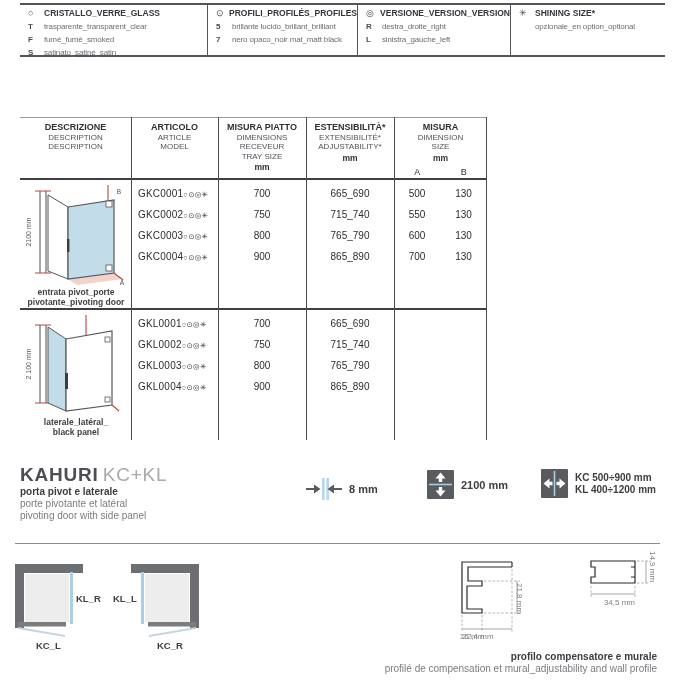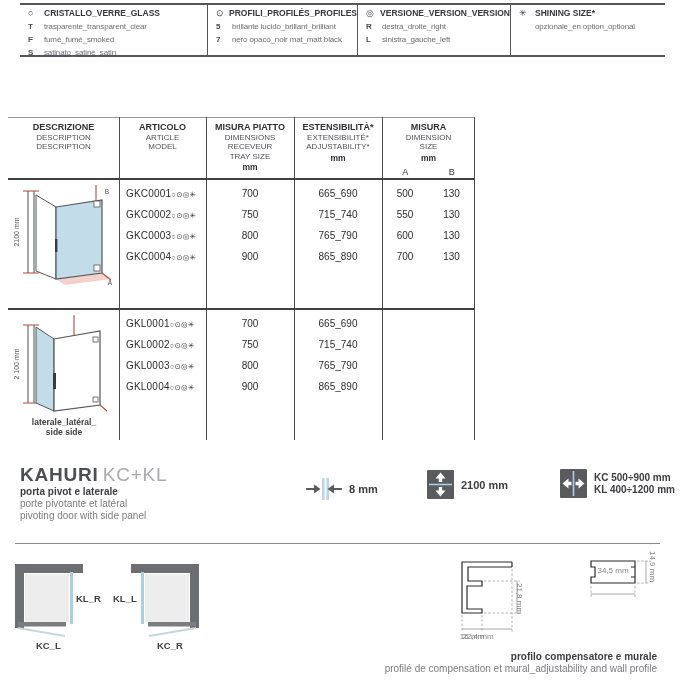--- a/index.html
+++ b/index.html
@@ -9,21 +9,21 @@
   .legend{position:absolute;left:20px;top:3px;width:645px;height:54px;
           border-top:2px solid #54555a;border-bottom:2px solid #54555a;display:flex;box-sizing:border-box;}
   .leg-col{box-sizing:border-box;padding:2px 0 0 8px;}
   .leg-col+.leg-col{border-left:1px solid #54555a;}
   .lc1{width:187px;}.lc2{width:150px;}.lc3{width:153px;}.lc4{width:153px;}
   .leg-head{display:flex;align-items:baseline;font-weight:bold;font-size:8.5px;color:#35363a;line-height:13px;white-space:nowrap;}
   .leg-icon{width:16px;font-weight:normal;font-size:9px;color:#47484c;}
   .leg-item{display:flex;font-size:8px;letter-spacing:-0.15px;color:#6d6e71;line-height:13px;white-space:nowrap;}
   .leg-key{width:16px;color:#4b4c50;font-weight:bold;letter-spacing:0;}
   
-  .dtable{position:absolute;left:8px;top:117px;width:467px;height:323px;}
+  .dtable{position:absolute;left:20px;top:117px;width:467px;height:323px;}
   .vl{position:absolute;top:0;bottom:0;width:1px;background:#4a4b4e;}
   .hl{position:absolute;left:0;width:467px;}
   .hl-top{top:0;height:1px;background:#9b9b9b;}
   .hl-head{top:61px;height:2px;background:#3e3f41;}
   .hl-group{top:191px;height:2px;background:#3e3f41;}
   .hc{position:absolute;top:5px;text-align:center;}
   .h1{font-weight:bold;font-size:9px;line-height:10.5px;color:#2f3033;}
   .h2{font-size:8px;line-height:9.5px;color:#515257;}
   .hmm{font-size:8.5px;font-weight:bold;color:#2f3033;margin-top:1px;}
   .ab-row{display:flex;margin-top:4px;font-size:9px;color:#2f3033;}
@@ -174,20 +174,24 @@
         <polygon points="26,10 46,22 46,94 26,86" fill="#ffffff" stroke="#55565a" stroke-width="1"></polygon>
         <polygon points="46,22 92,15 92,88 46,94" fill="#c2dde9" stroke="#55565a" stroke-width="1.2"></polygon>
         <rect x="45" y="54" width="2.4" height="13" fill="#3a3b3d"></rect>
         <path d="M86,0 V15" stroke="#b2493f" stroke-width="1.1"></path>
         <rect x="84" y="16" width="6" height="6" fill="#ffffff" stroke="#55565a" stroke-width="0.8"></rect>
         <rect x="84" y="80" width="6" height="6" fill="#ffffff" stroke="#55565a" stroke-width="0.8"></rect>
         <path d="M92,88 L101,95" stroke="#b2493f" stroke-width="1.1"></path>
         <text x="97" y="9" text-anchor="middle" font-size="6.5" fill="#4f5054">B</text>
         <text x="100" y="100" text-anchor="middle" font-size="6.5" fill="#4f5054">A</text>
       </svg>
+      <div class="desc-caption">
+        <div>entrata pivot_porte</div>
+        <div>pivotante_pivoting door</div>
+      </div>
     </div>
     <div class="tgroup g1">
       <div class="trow">
         <div></div>
         <div class="c-art"><span class="code">GKC0001</span><span class="syms">○⊙◎✳</span></div>
         <div>700</div>
         <div>665_690</div>
         <div>500</div>
         <div>130</div>
       </div>
@@ -225,21 +229,21 @@
         <polygon points="26,12 44,24 44,96 26,88" fill="#c2dde9" stroke="#55565a" stroke-width="1"></polygon>
         <polygon points="44,24 90,16 90,90 44,96" fill="#ffffff" stroke="#55565a" stroke-width="1.2"></polygon>
         <rect x="43" y="58" width="3" height="16" fill="#3a3b3d"></rect>
         <path d="M64,0 V20" stroke="#b2493f" stroke-width="1.1"></path>
         <rect x="83" y="22" width="5" height="5" fill="#ffffff" stroke="#55565a" stroke-width="0.8"></rect>
         <rect x="83" y="82" width="5" height="5" fill="#ffffff" stroke="#55565a" stroke-width="0.8"></rect>
         <path d="M90,90 L97,96" stroke="#b2493f" stroke-width="1.1"></path>
       </svg>
       <div class="desc-caption">
         <div>laterale_latéral_</div>
-        <div>side side</div>
+        <div>black panel</div>
       </div>
     </div>
     <div class="tgroup g2">
       <div class="trow">
         <div></div>
         <div class="c-art"><span class="code">GKL0001</span><span class="syms">○⊙◎✳</span></div>
         <div>700</div>
         <div>665_690</div>
         <div></div>
         <div></div>
@@ -295,21 +299,21 @@
   <div class="spec" style="left:427px;top:470px;">
     <svg width="27" height="29" viewBox="0 0 27 29">
       <rect width="27" height="29" rx="1" fill="#5a5b5e"></rect>
       <rect x="2" y="13.7" width="23" height="1.6" fill="#aacfe2"></rect>
       <polygon points="13.5,2.5 8.5,8.5 11.8,8.5 11.8,12 15.2,12 15.2,8.5 18.5,8.5" fill="#ffffff"></polygon>
       <polygon points="13.5,26.5 8.5,20.5 11.8,20.5 11.8,17 15.2,17 15.2,20.5 18.5,20.5" fill="#ffffff"></polygon>
     </svg>
     <span class="spec-label">2100 mm</span>
   </div>
 
-  <div class="spec" style="left:560px;top:469px;">
+  <div class="spec" style="left:541px;top:469px;">
     <svg width="27" height="29" viewBox="0 0 27 29">
       <rect width="27" height="29" rx="1" fill="#5a5b5e"></rect>
       <rect x="12.7" y="2" width="1.6" height="25" fill="#aacfe2"></rect>
       <polygon points="2.5,14.5 8.5,9.5 8.5,12.8 11.5,12.8 11.5,16.2 8.5,16.2 8.5,19.5" fill="#ffffff"></polygon>
       <polygon points="24.5,14.5 18.5,9.5 18.5,12.8 15.5,12.8 15.5,16.2 18.5,16.2 18.5,19.5" fill="#ffffff"></polygon>
     </svg>
     <div>
       <div class="spec-label small">KC 500÷900 mm</div>
       <div class="spec-label small">KL 400÷1200 mm</div>
     </div>
@@ -346,21 +350,21 @@
   </svg>
   <svg style="position:absolute;left:583px;top:550px;" width="75" height="60" viewBox="0 0 75 60">
     <path d="M8,11 H52 V33 H8 V27 H12 V17 H8 Z" fill="none" stroke="#2b2b2d" stroke-width="1.2"></path>
     <path d="M48,17 H52 M48,27 H52" stroke="#2b2b2d" stroke-width="1"></path>
     <path d="M8,36 V47 M52,36 V47 M54,11 H66 M54,33 H66" stroke="#a0a1a3" stroke-width="0.8" stroke-dasharray="2.5 1.8" fill="none"></path>
     <path d="M8,44 H52 M63,11 V33" stroke="#8f9092" stroke-width="0.8" fill="none"></path>
   </svg>
   <span class="dim-label dim-center" style="left:457px;top:632px;width:30px;">16 mm</span>
   <span class="dim-label dim-center" style="left:460px;top:632px;width:36px;">22,4 mm</span>
   <span class="dim-label rot" style="left:524px;top:583px;">21,8 mm</span>
-  <span class="dim-label dim-center" style="left:591px;top:566px;width:44px;">34,5 mm</span>
+  <span class="dim-label dim-center" style="left:591px;top:598px;width:44px;text-align:right;">34,5 mm</span>
   <span class="dim-label rot" style="left:657px;top:551px;">14,9 mm</span>
 
   <div class="profile-caption">
     <div class="pc1">profilo compensatore e murale</div>
     <div class="pc2">profilé de compensation et mural_adjustability and wall profile</div>
   </div>
 
 </div>
 
 </body></html>

